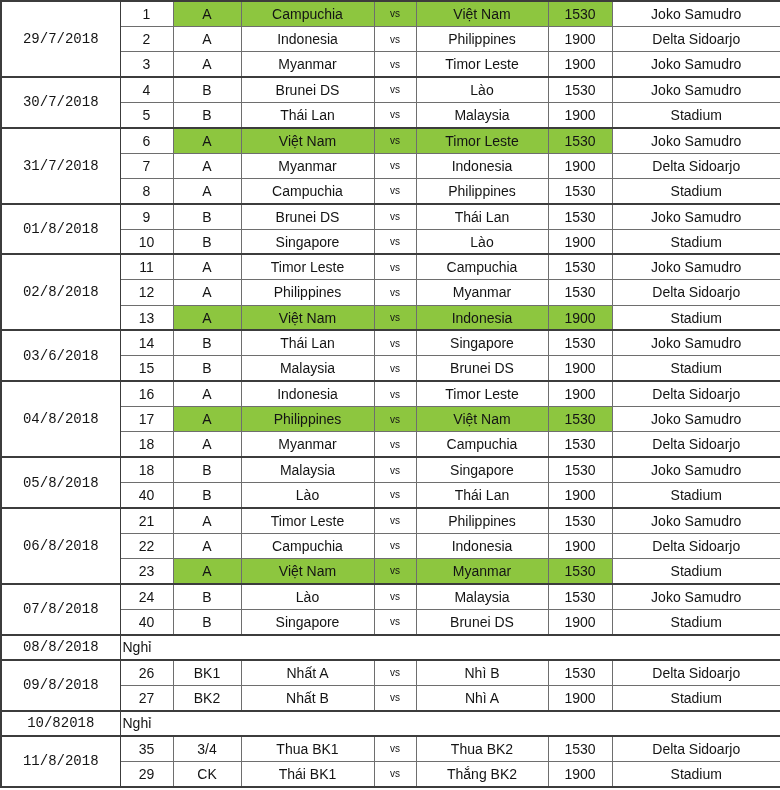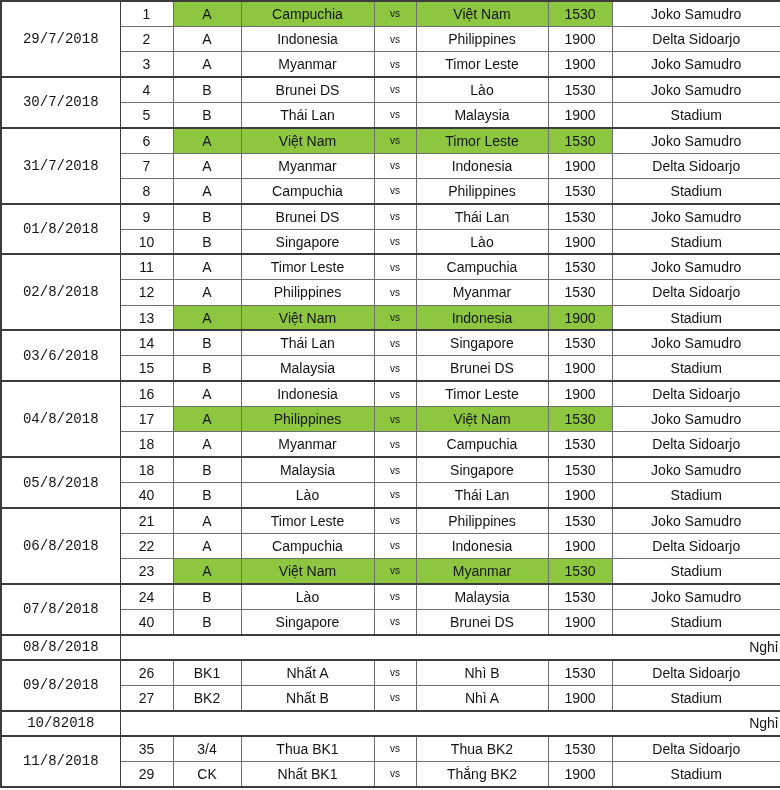--- a/index.html
+++ b/index.html
@@ -17,21 +17,21 @@
     border: 1px solid var(--border-in);
     text-align: center; vertical-align: middle;
     font-size: 14px; color: #141414;
     padding: 0 2px; overflow: hidden; white-space: nowrap;
   }
   tr { height: 25.35px; }
   tr.group-start td { border-top: 2px solid var(--border-grp); }
   td.date-cell { border-right: 1px solid var(--border-grp); font-family: Liberation Mono, monospace; }
   td.hl { background: var(--hl); }
   td.vs-cell { font-size: 10px; }
-  td.rest-cell { text-align: right; }
+  td.rest-cell { text-align: left; }
 </style>
 </head>
 <body>
 
 <table class="schedule">
   <colgroup>
     <col style="width:119px">
       <col style="width:53px">
       <col style="width:68px">
     <col style="width:133px">
@@ -309,20 +309,20 @@
         <td>3/4</td>
         <td>Thua BK1</td>
         <td class="vs-cell">vs</td>
         <td>Thua BK2</td>
         <td>1530</td>
         <td>Delta Sidoarjo</td>
       </tr>
       <tr>
         <td>29</td>
         <td>CK</td>
-        <td>Nhất BK1</td>
+        <td>Thái BK1</td>
         <td class="vs-cell">vs</td>
         <td>Thắng BK2</td>
         <td>1900</td>
         <td>Stadium</td>
       </tr>
     </tbody>
 </table>
 
 </body></html>

